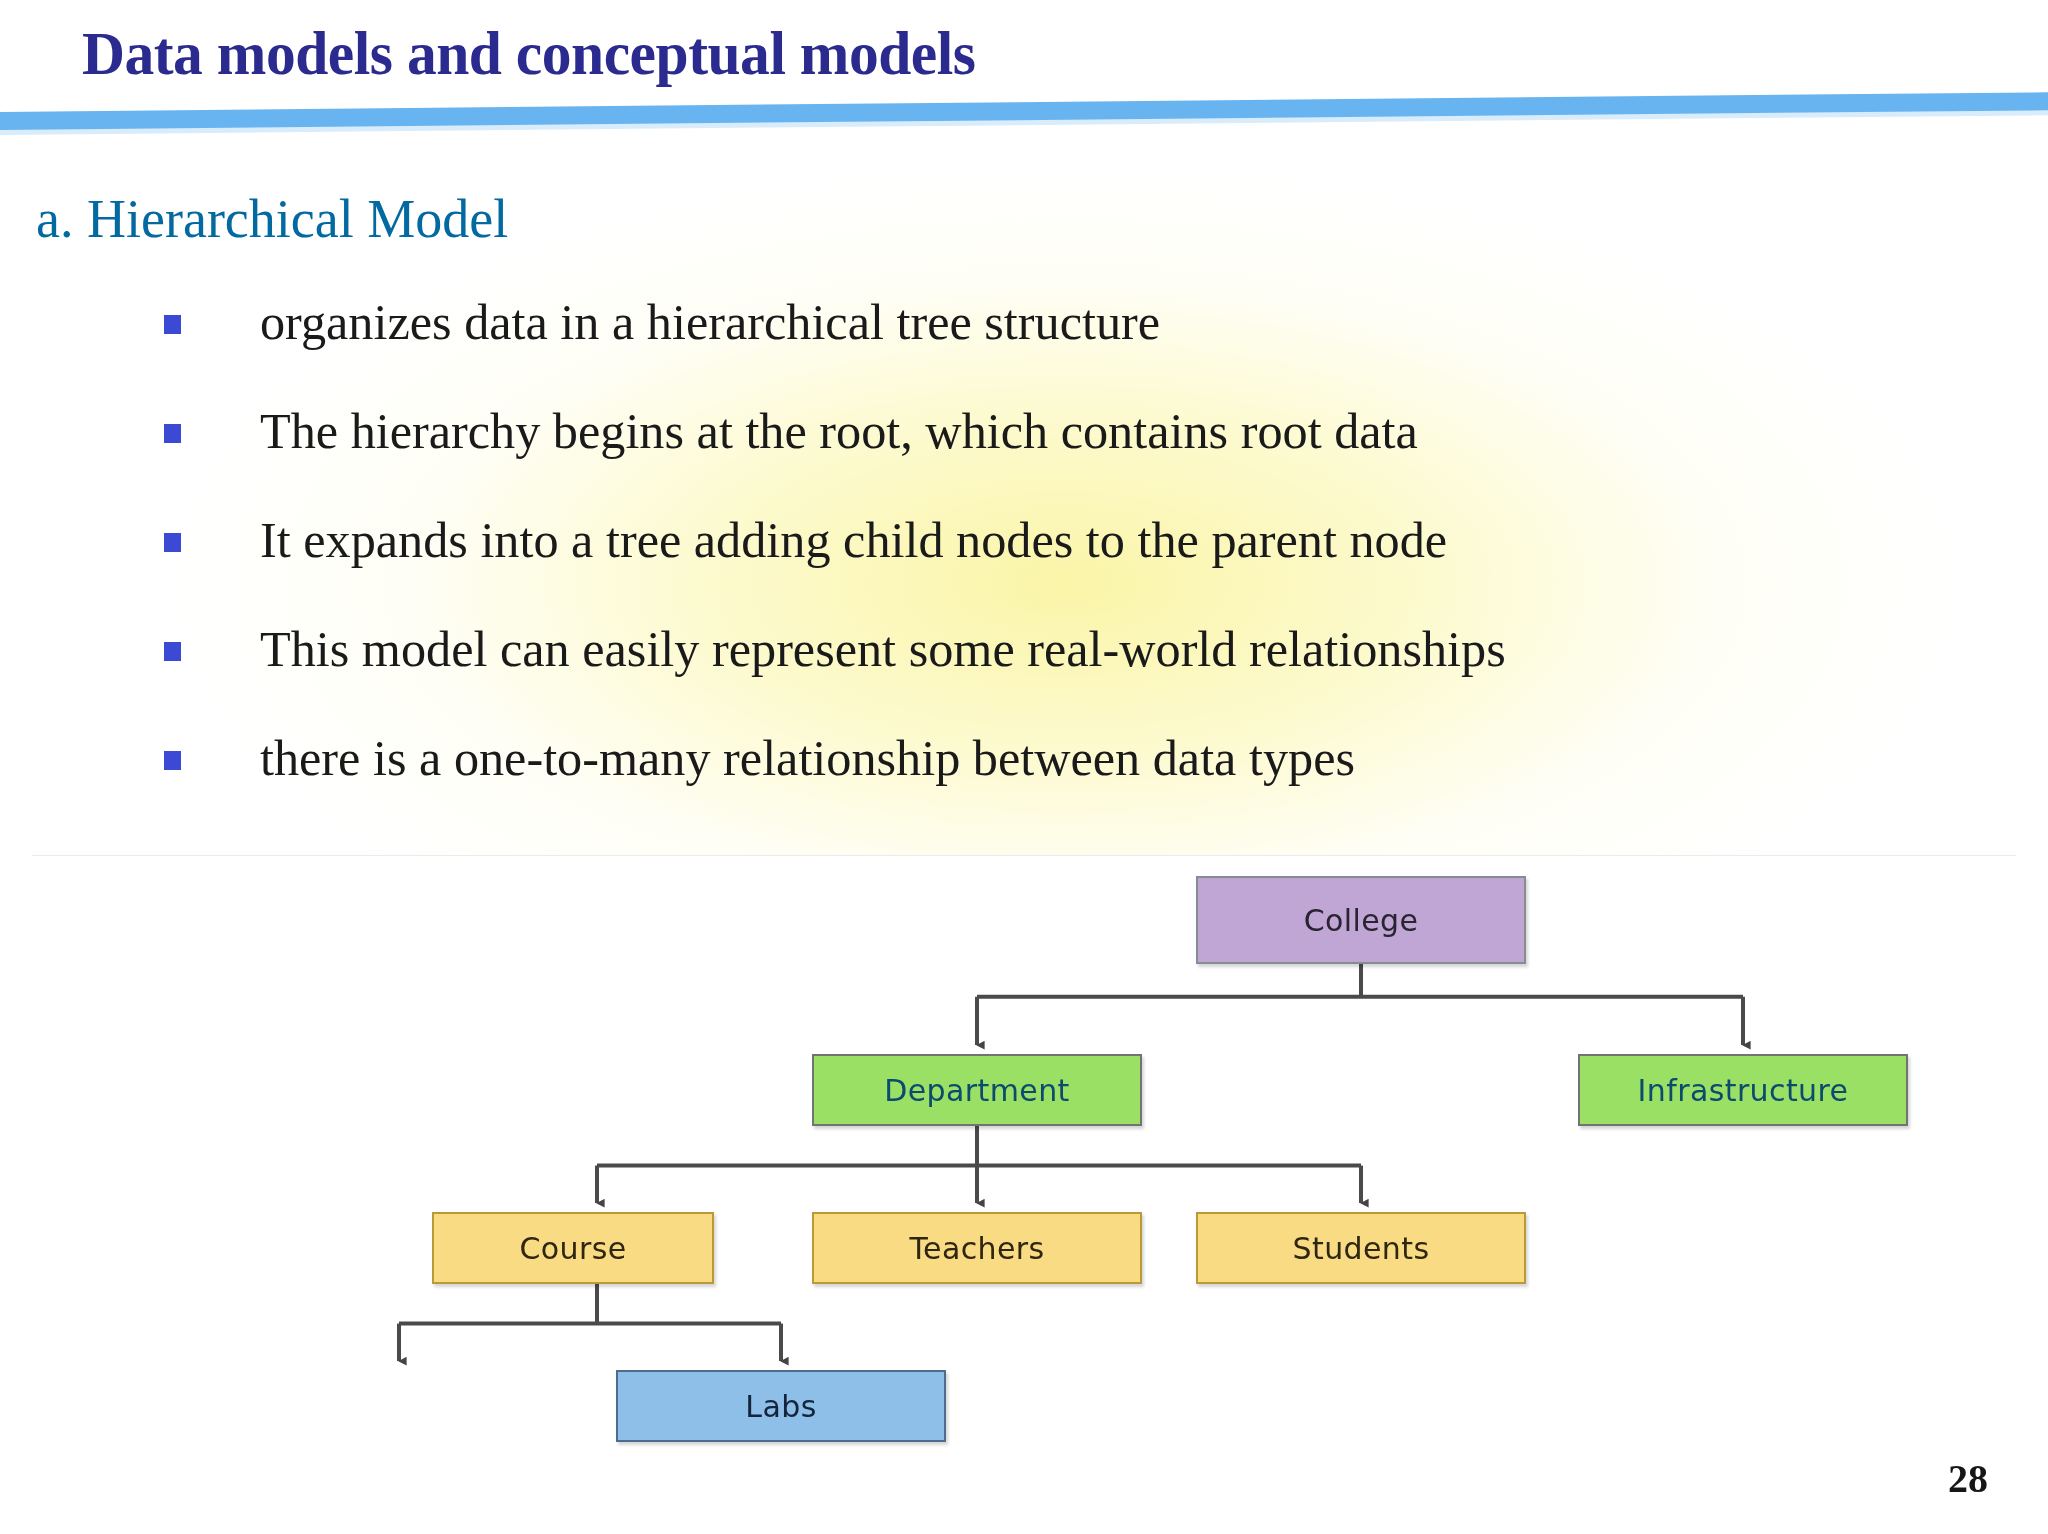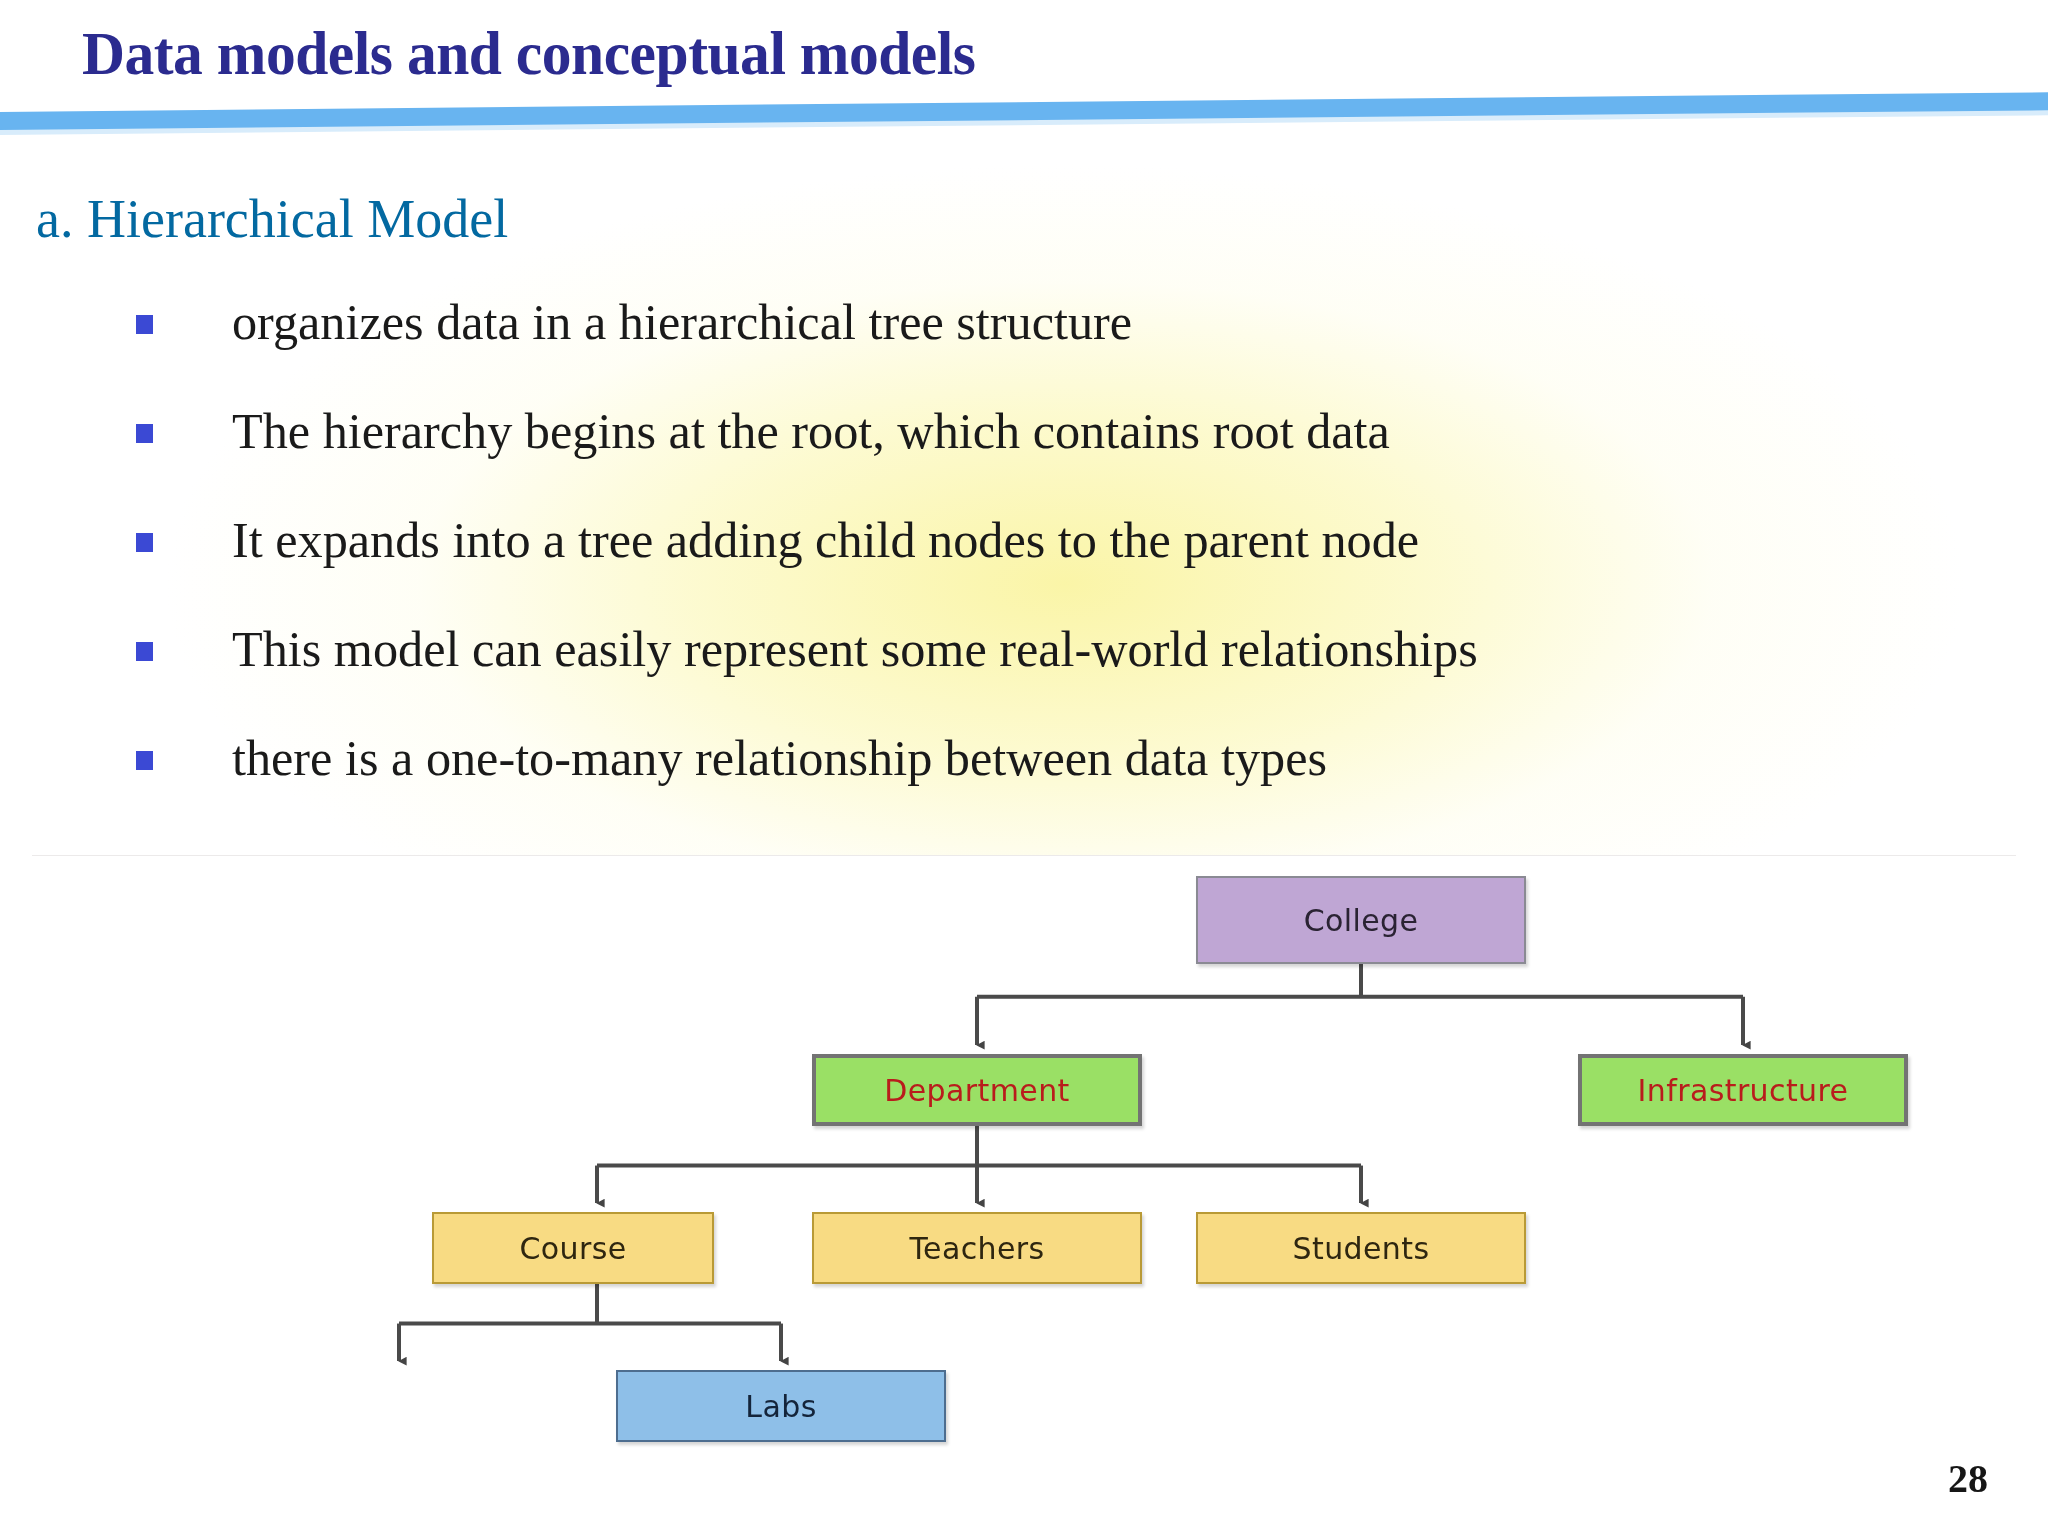--- a/index.html
+++ b/index.html
@@ -94,21 +94,21 @@
     top: 188px;
     font-family: "Liberation Serif", serif;
     font-size: 54px;
     color: #0369a1;
     white-space: nowrap;
   }
 
   
   #bullet-list {
     position: absolute;
-    left: 128px;
+    left: 156px;
     top: 288px;
     width: 1880px;
   }
   .bullet-row {
     position: relative;
     height: 109px;
   }
   .bullet-marker {
     position: absolute;
     left: 8px;
@@ -157,22 +157,22 @@
     letter-spacing: 0.4px;
     box-shadow: 2px 3px 3px rgba(0,0,0,0.17);
   }
   .node.level-root {
     background: #bfa6d4;
     border: 2px solid #8a8a93;
     color: #2a2333;
   }
   .node.level-green {
     background: #9ae065;
-    border: 4px solid #737373;
-    color: #b91c1c;
+    border: 2px solid #737373;
+    color: #0c4a6e;
     align-items: center;
   }
   .node.level-orange {
     background: #f8db83;
     border: 2px solid #b99a36;
     color: #2e2610;
   }
   .node.level-blue {
     background: #8ebfe8;
     border: 2px solid #4d6d8f;

